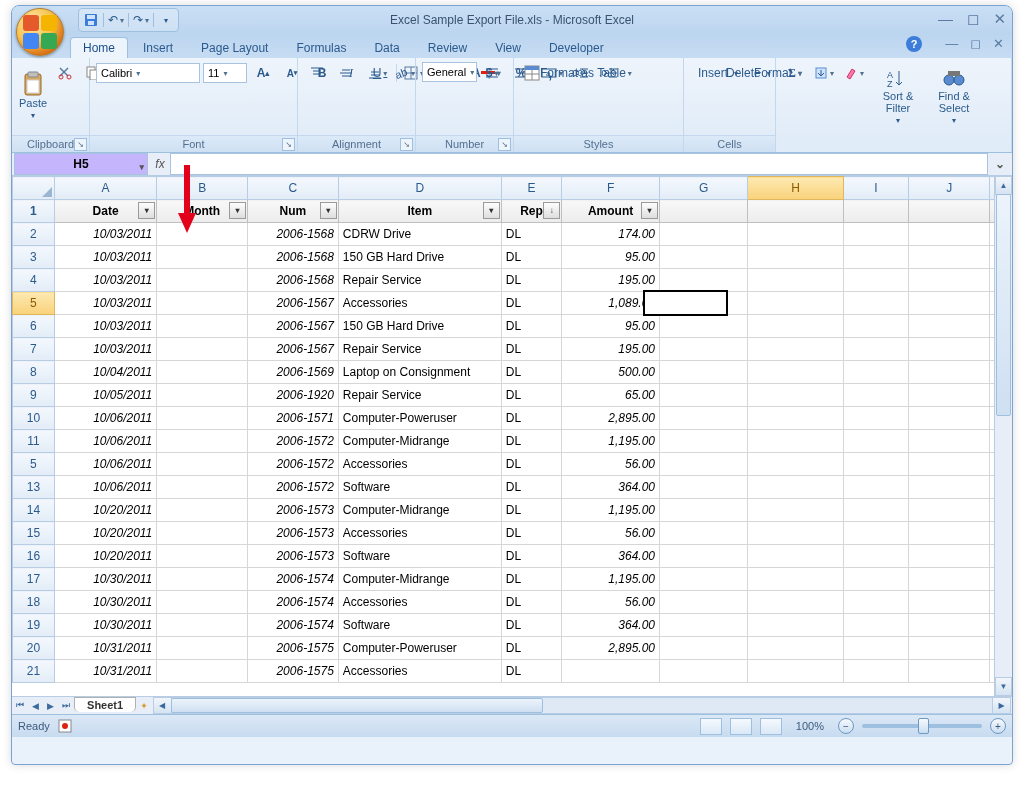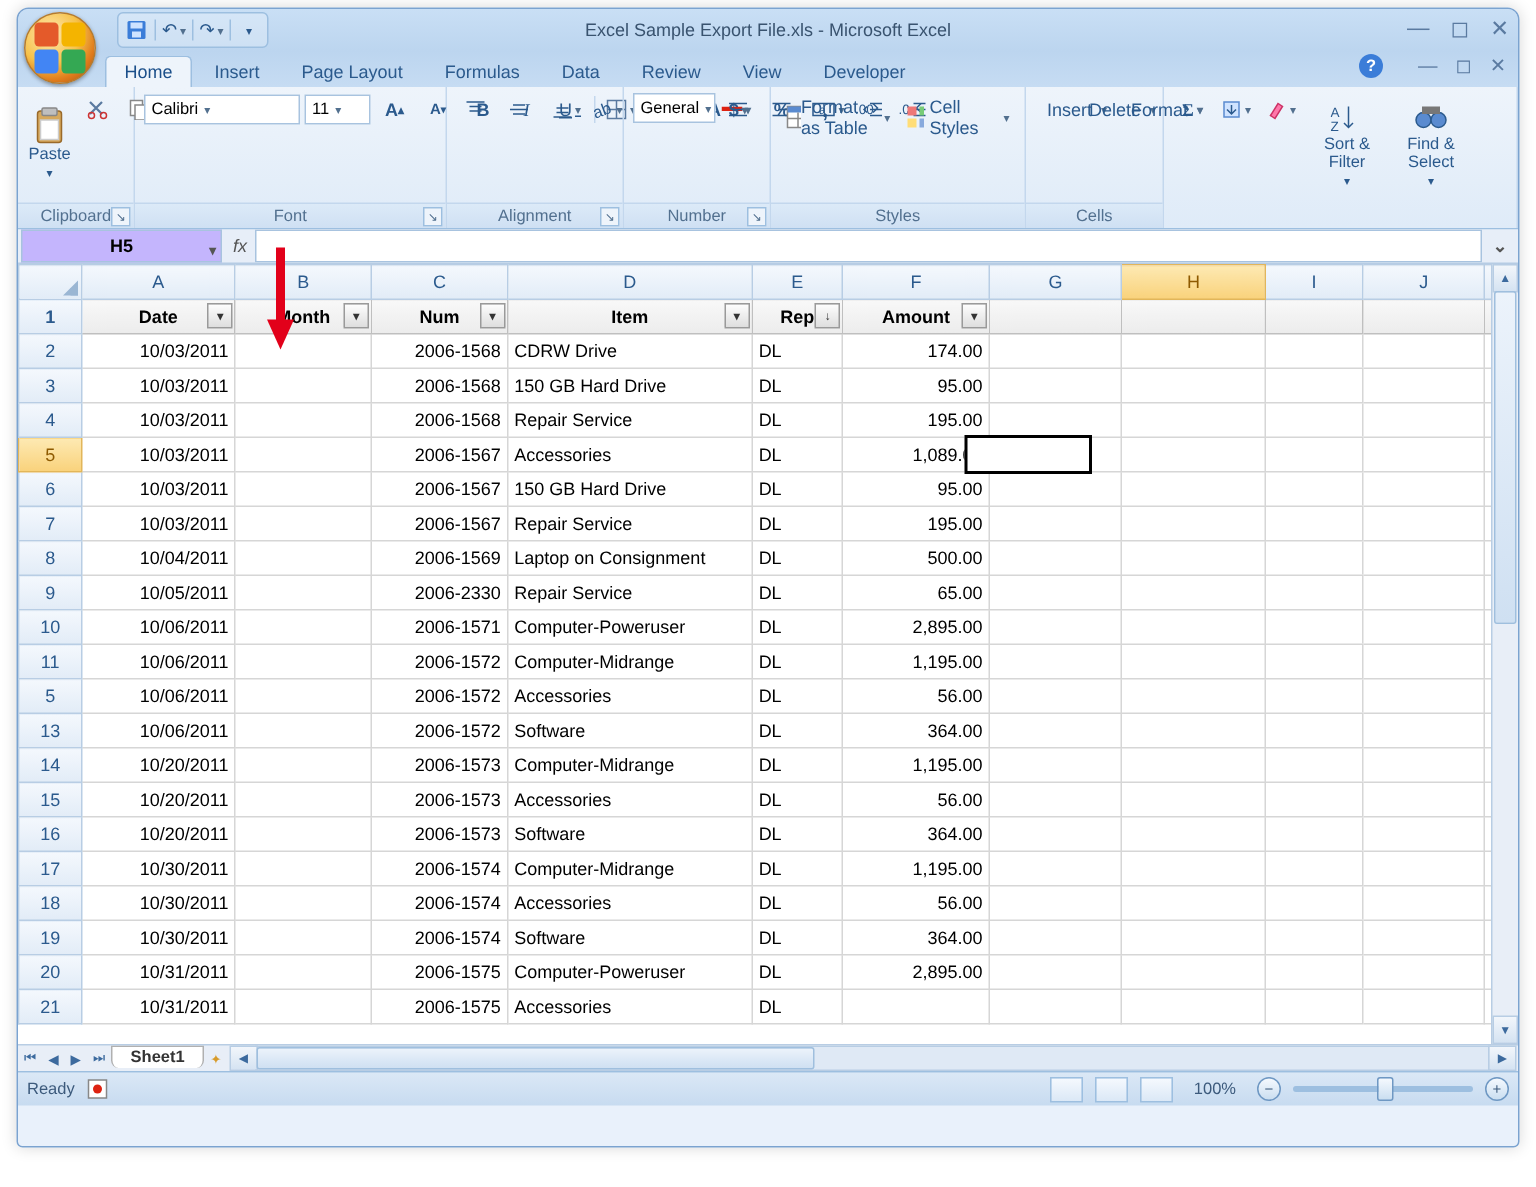--- a/index.html
+++ b/index.html
@@ -207,21 +207,21 @@
   .grid .selall{
     background:linear-gradient(#f4f8fd,#e2ecf7);
     border-color:#b8cde4;
     position:relative;
   }
   .grid .selall::after{
     content:""; position:absolute; right:2px; bottom:2px;
     border:5px solid transparent; border-right-color:#9ab6d3; border-bottom-color:#9ab6d3;
   }
   .grid tbody td{ text-align:left;}
-  .grid tbody td.num{ text-align:right;}
+  .grid tbody td.num{ text-align:right;font-style:italic;}
   
   th.colH.active, .rowhdr.active{
     background:linear-gradient(#fde9b2,#f9d27b);
     color:#8e5a00;
     border-color:#e2b65a;
   }
   
   tr.filterhdr td{
     background:linear-gradient(#f8f8f8,#ececec);
     font-weight:bold; text-align:center;
@@ -531,29 +531,20 @@
     <div class="group" style="width:170px">
       <div class="group-body stack" style="gap:2px">
         <div class="row rbtn drop" style="width:156px;justify-content:flex-start;gap:0">
           <svg width="16" height="16">
               <rect x="1" y="1" width="14" height="14" fill="#fff" stroke="#888"></rect>
               <rect x="1" y="1" width="14" height="4" fill="#5a8bd0"></rect>
               <line x1="1" y1="9" x2="15" y2="9" stroke="#888"></line>
               <line x1="8" y1="5" x2="8" y2="15" stroke="#888"></line>
             </svg>
           <span>Format as Table</span>
-        </div>
-        <div class="row rbtn drop" style="width:156px;justify-content:flex-start;gap:4px">
-          <svg width="16" height="16">
-              <rect x="1" y="1" width="6" height="6" fill="#e77"></rect>
-              <rect x="9" y="1" width="6" height="6" fill="#7c7"></rect>
-              <rect x="1" y="9" width="6" height="6" fill="#fd7"></rect>
-              <rect x="9" y="9" width="6" height="6" fill="#8ad"></rect>
-            </svg>
-          <span>Cell Styles</span>
         </div>
       </div>
       <div class="group-label"><span>Styles</span></div>
     </div>
 
     <div class="group" style="width:92px">
       <div class="group-body stack" style="gap:2px">
         <div class="row rbtn drop" style="width:78px;justify-content:flex-start;gap:4px">
             <svg width="14" height="14">
               <rect x="1" y="3" width="12" height="10" fill="#fff" stroke="#888"></rect>
@@ -767,21 +758,21 @@
             <td></td>
             <td></td>
             <td class="dotR"></td>
             <td></td>
             <td></td>
           </tr>
           <tr>
             <td class="rowhdr">9</td>
             <td class="num">10/05/2011</td>
             <td></td>
-            <td class="num">2006-2330</td>
+            <td class="num">2006-1920</td>
             <td>Repair Service</td>
             <td>DL</td>
             <td class="num">65.00</td>
             <td></td>
             <td></td>
             <td class="dotR"></td>
             <td></td>
             <td></td>
           </tr>
           <tr>

